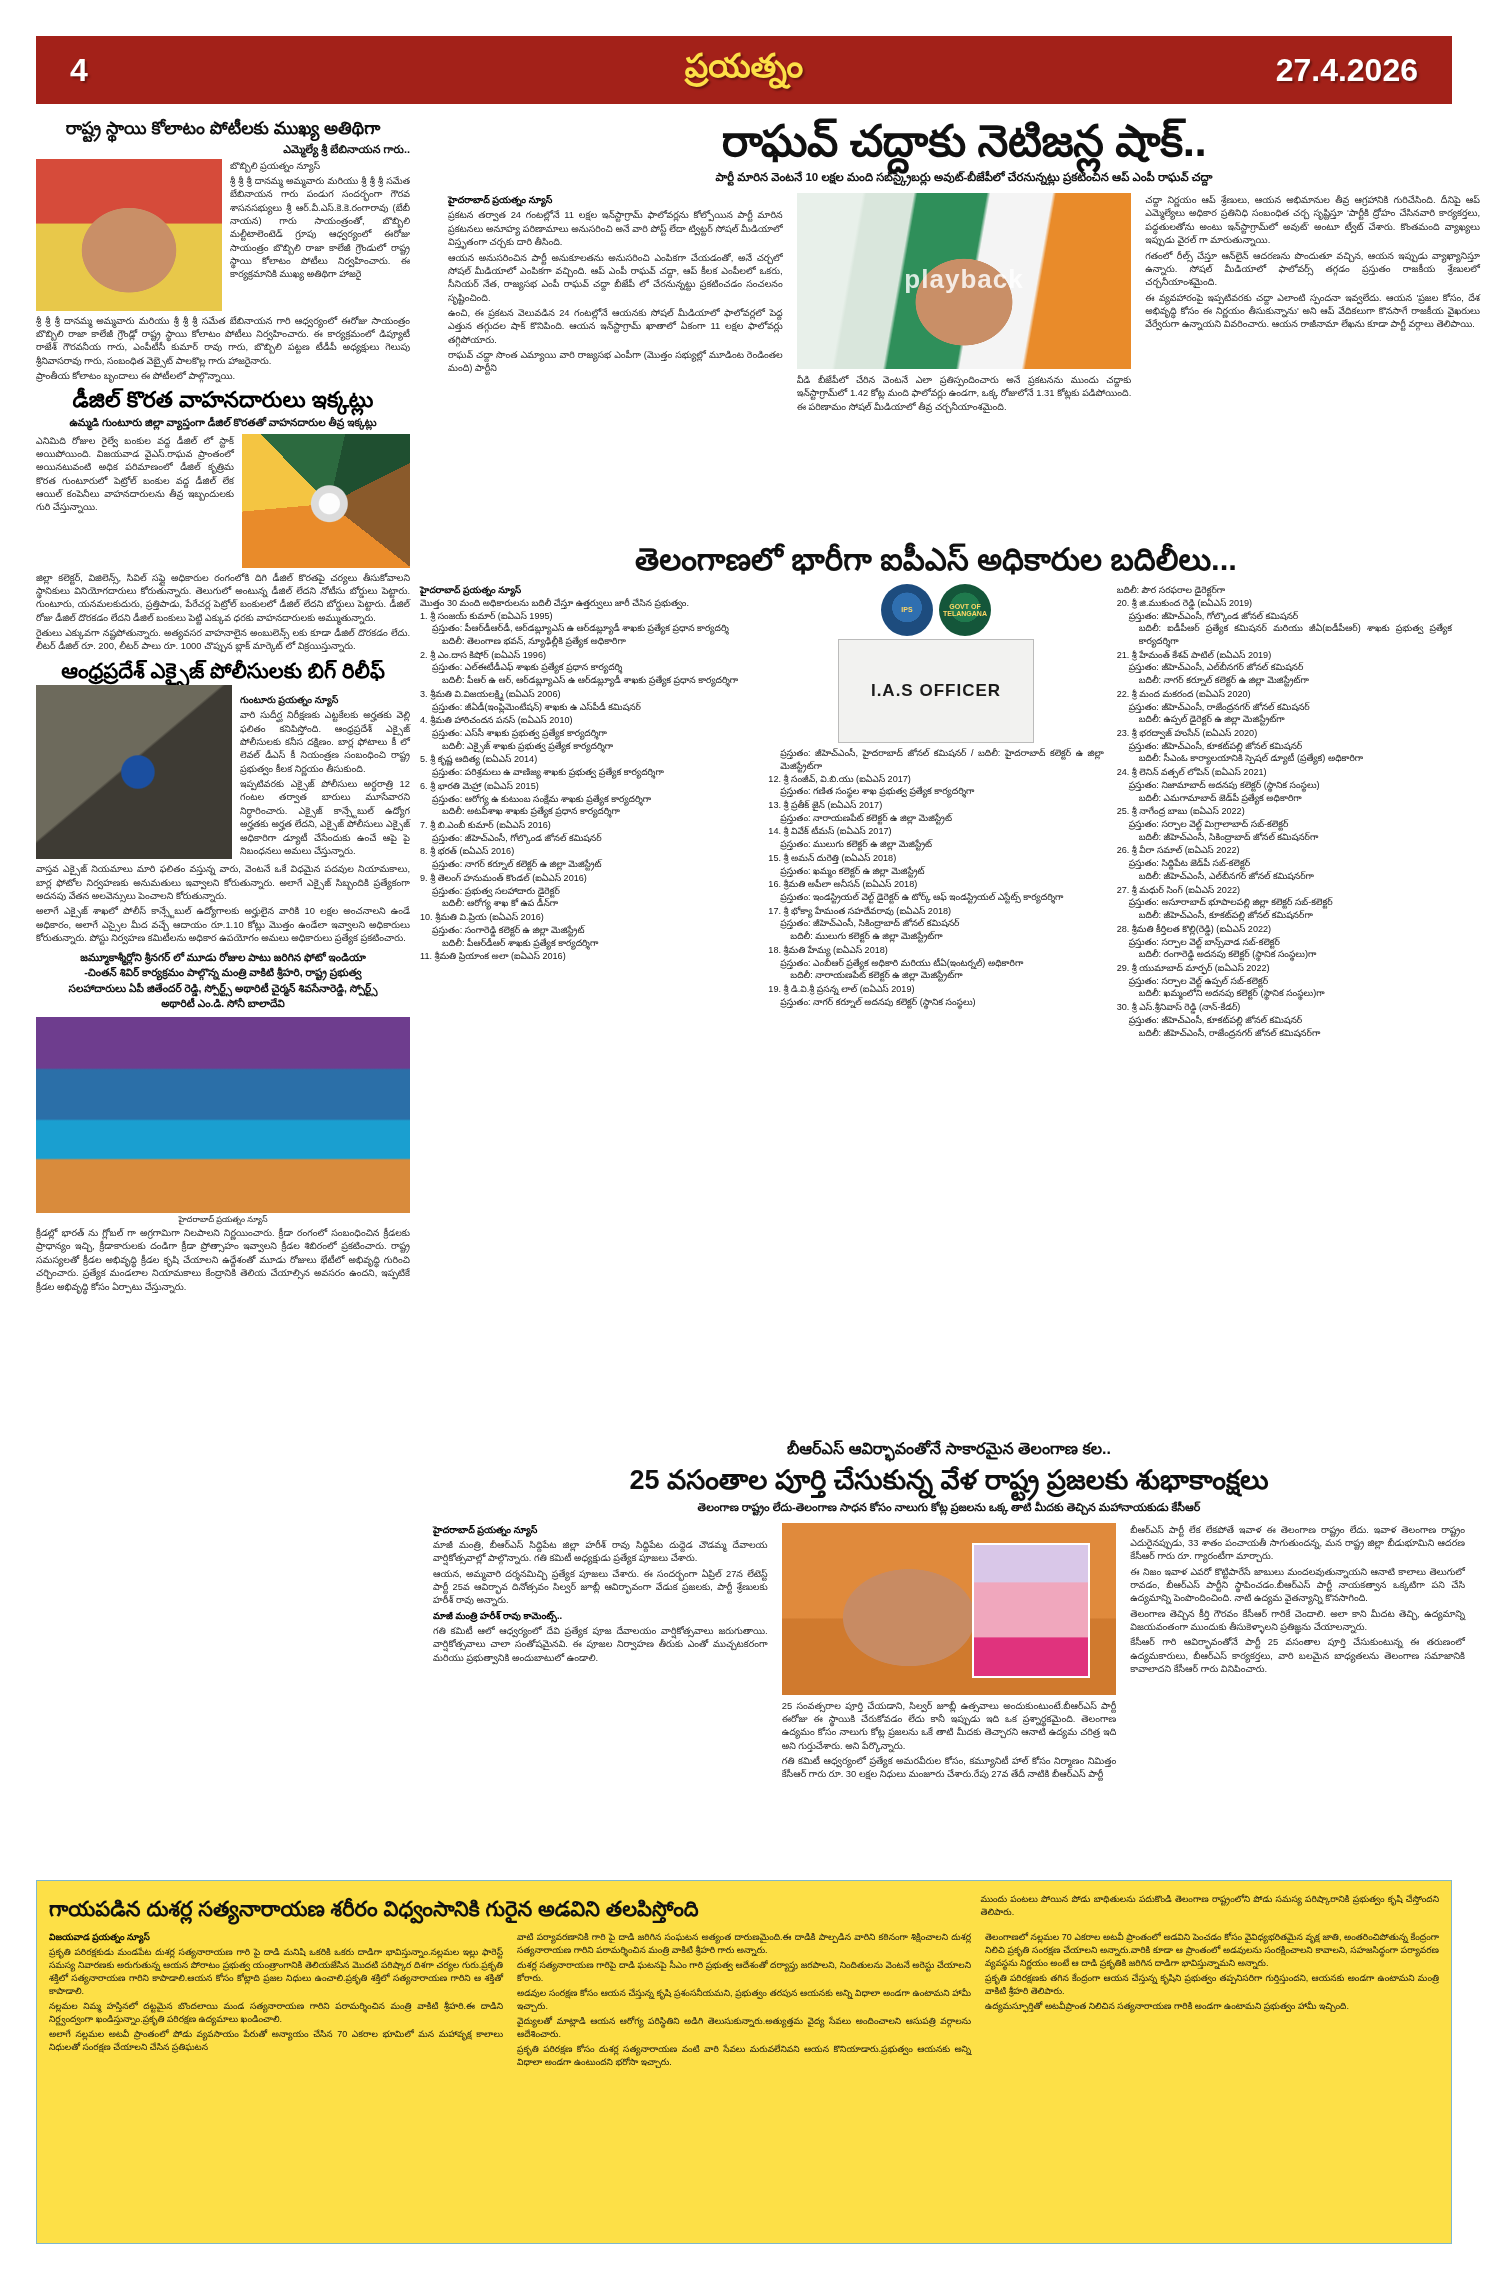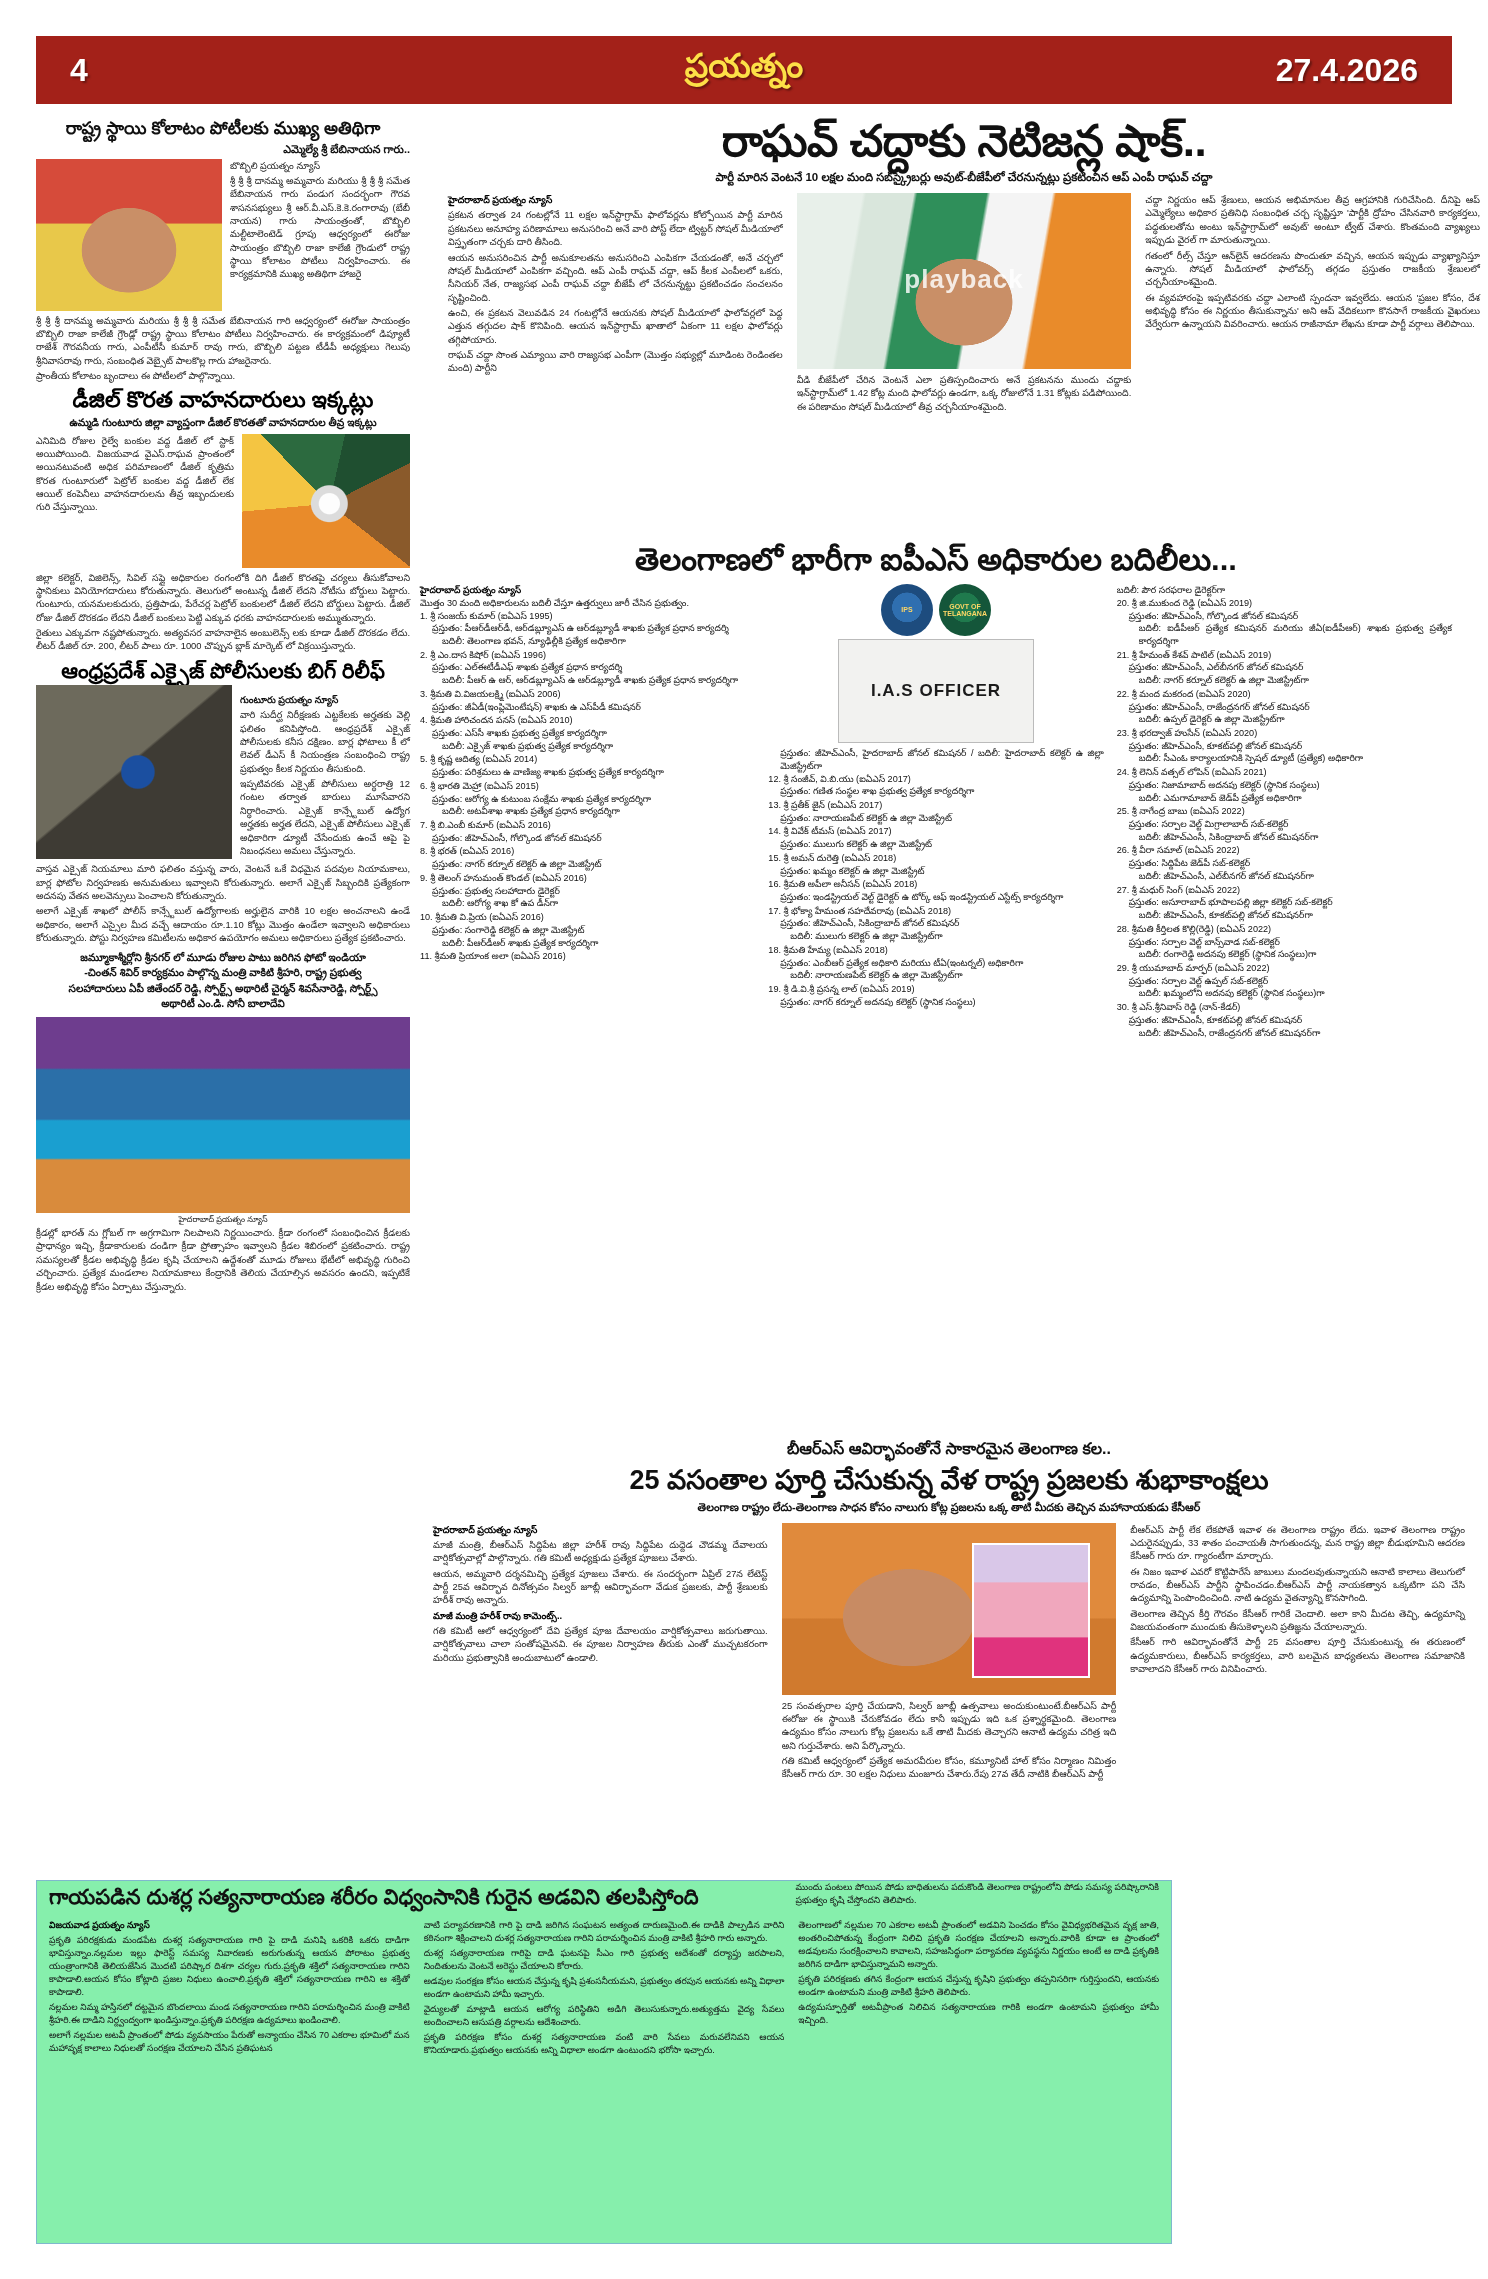--- a/index.html
+++ b/index.html
@@ -122,23 +122,23 @@
   }
   .brs-hd {
     font-size:27px; font-weight:bold; text-align:center; line-height:1.12; margin:0 0 5px 0;
   }
   .brs-sub {
     font-size:11px; font-weight:bold; text-align:center; line-height:1.4; margin:0 0 7px 0;
   }
 
   
   .bot-box {
-    position:absolute; left:36px; top:1880px; width:1136px; height:364px;
-    background:#86efac; border:1px solid #7fb8cd;
-    padding:0 12px 10px 12px;
+    position:absolute; left:36px; top:1880px; width:1416px; height:364px;
+    background:#fde047; border:1px solid #7fb8cd;
+    padding:12px 12px 10px 12px;
   }
   .bot-hd {
     font-size:21px; font-weight:bold; line-height:1.15; margin:4px 0 6px 0;
   }
   .bot-cols { display:flex; gap:14px; }
   .bot-cols > div { flex:1 1 0; }
   .bot-txt { font-size:9px; line-height:1.44; text-align:justify; }
   .bot-txt p { margin:0 0 2px 0; }
 
   

